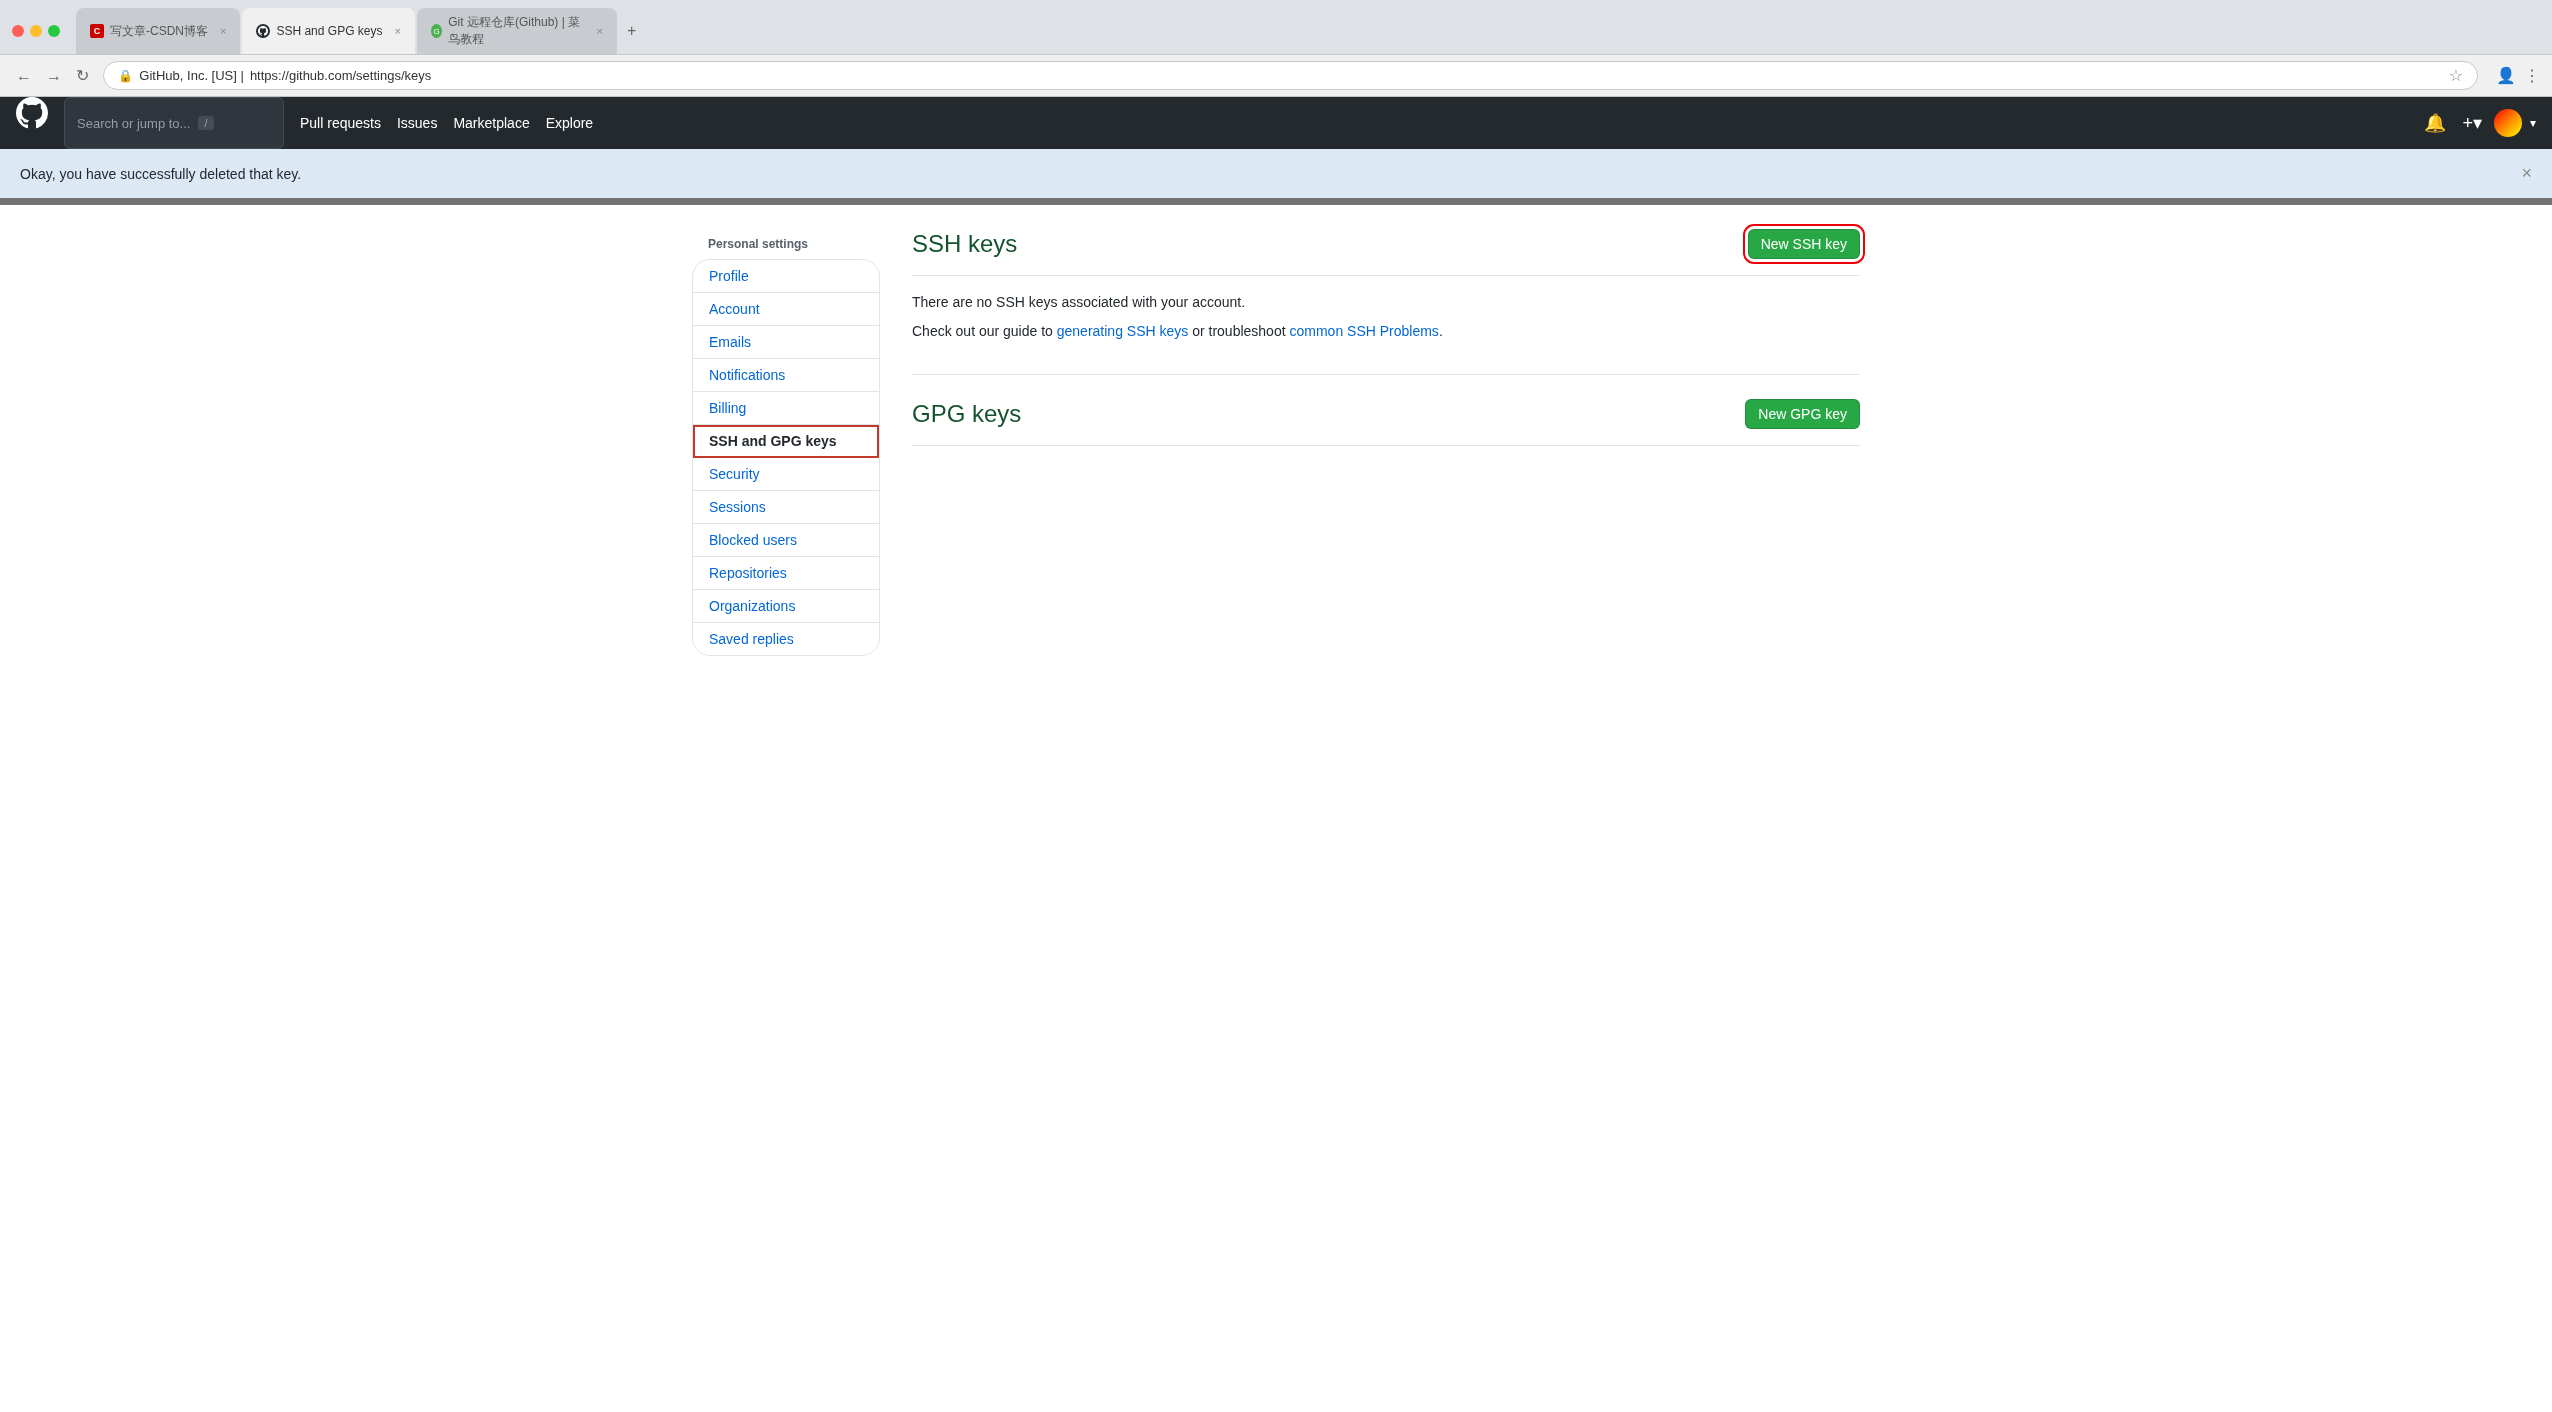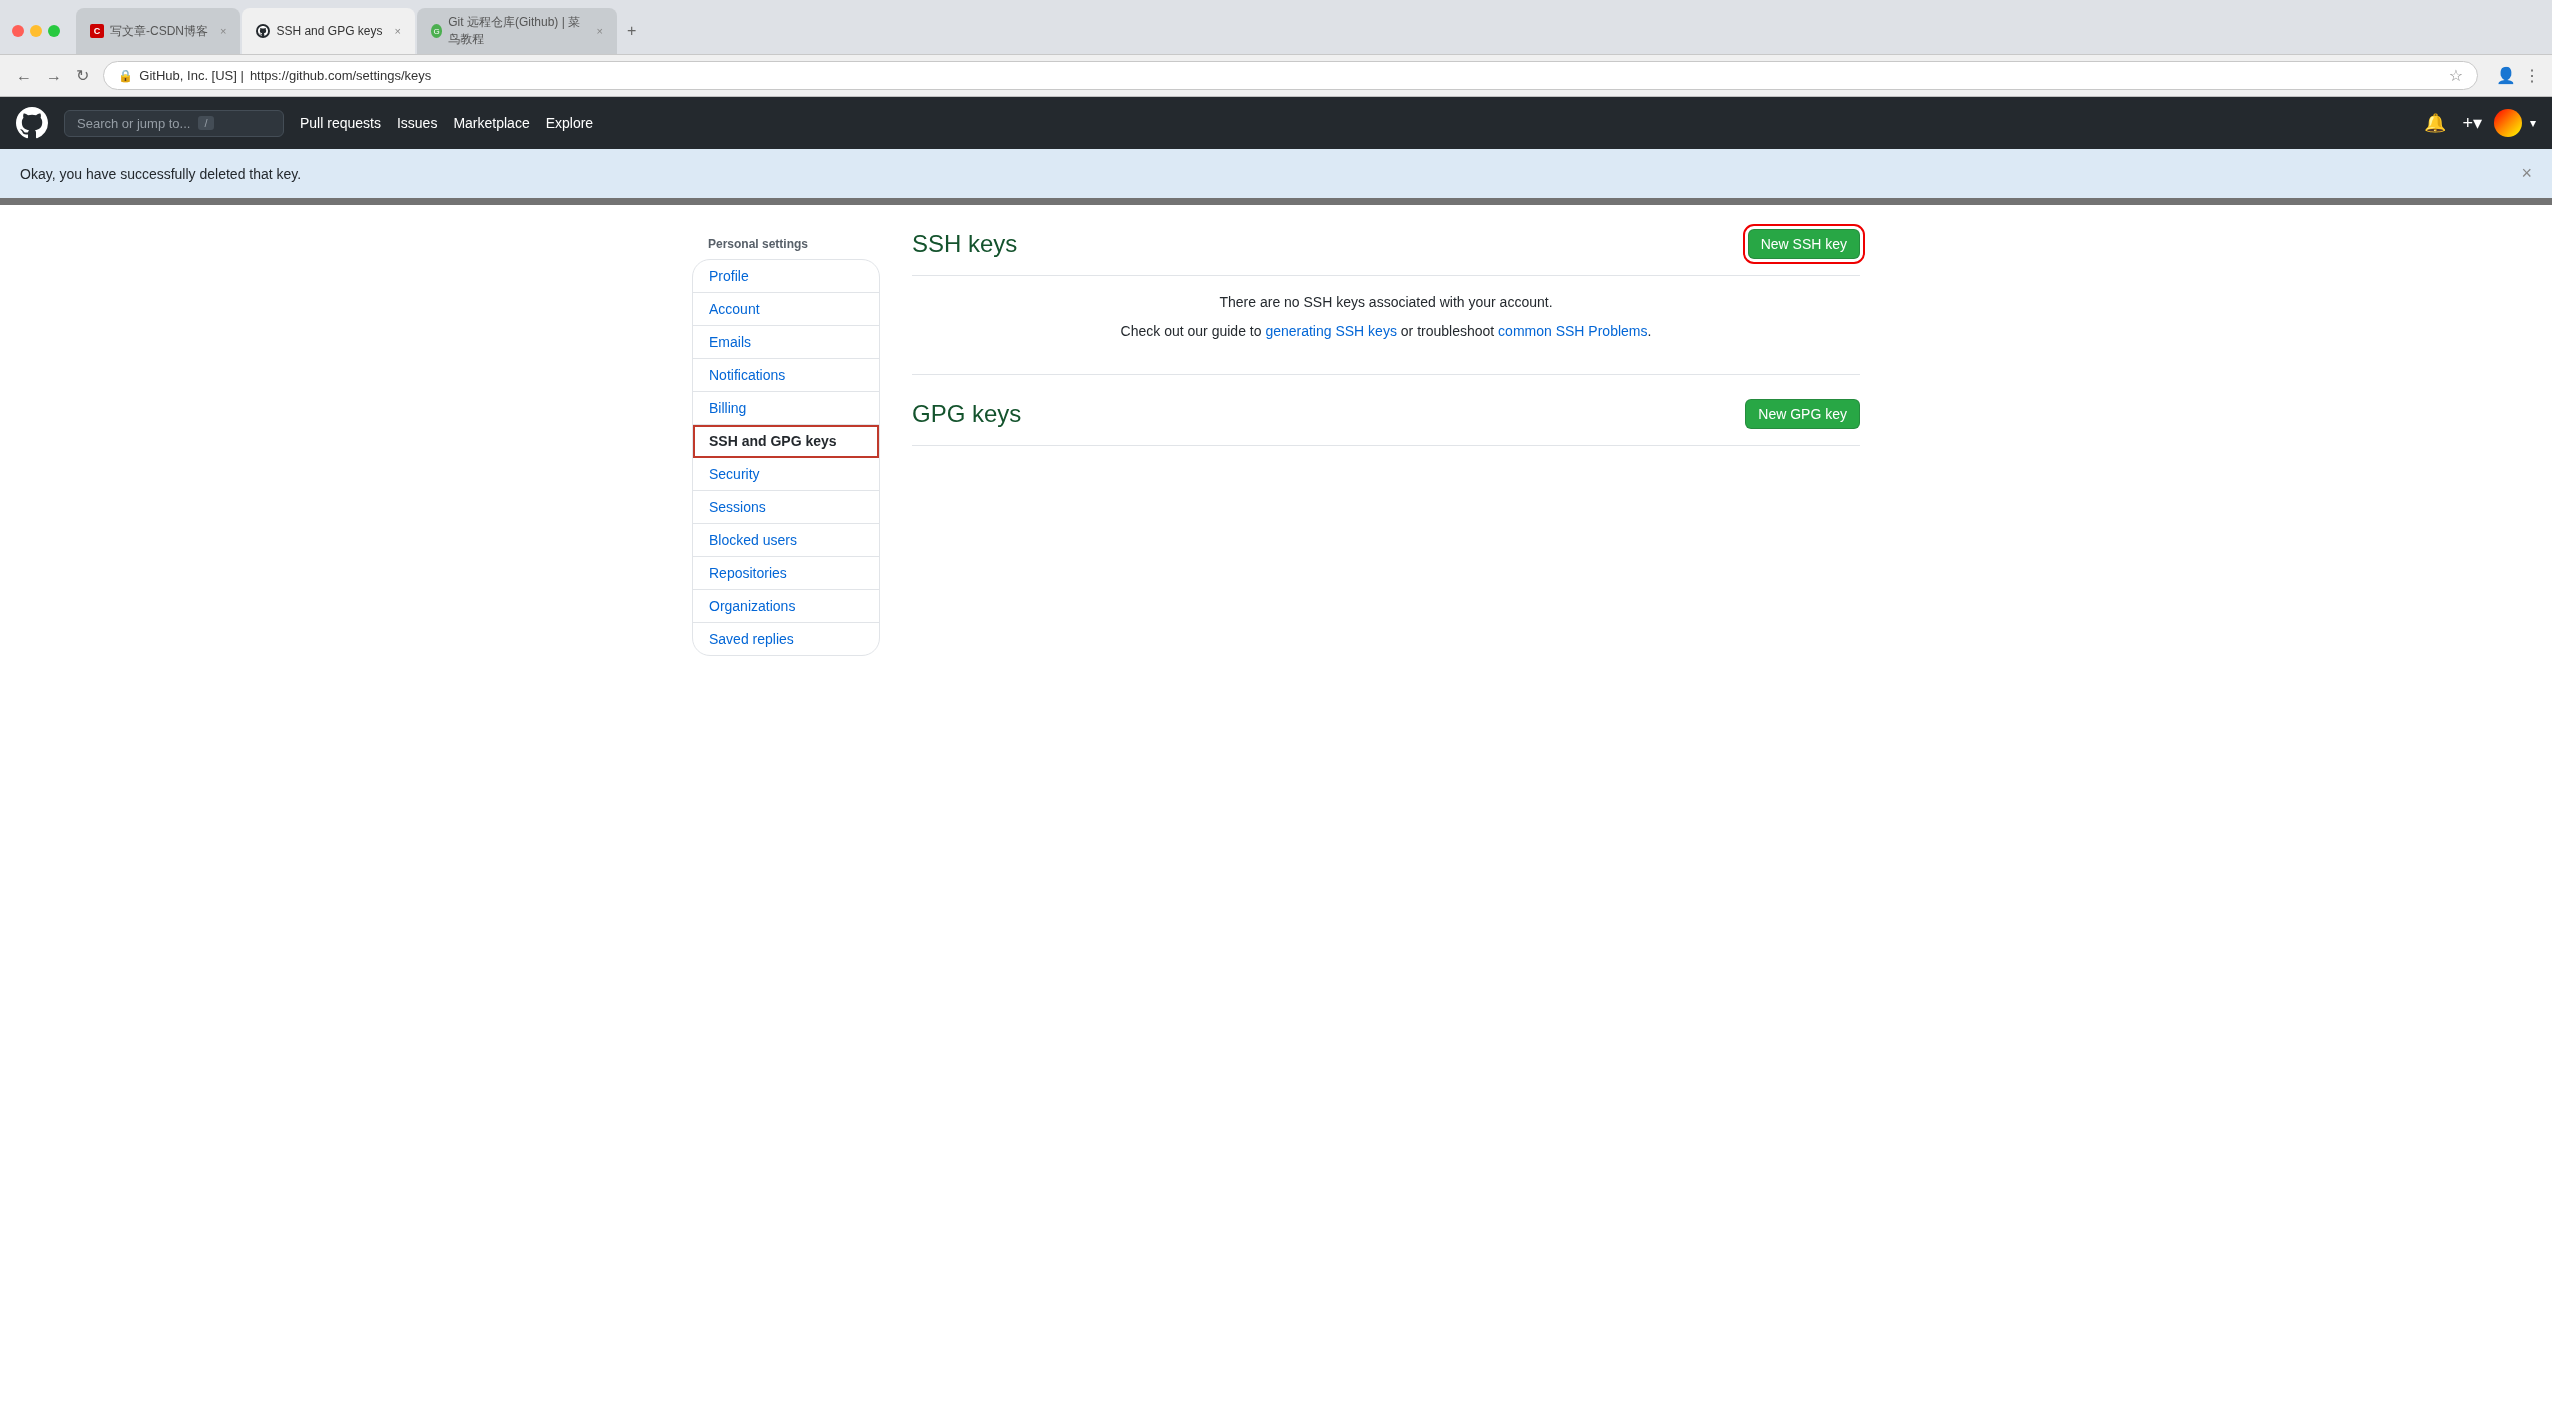--- a/index.html
+++ b/index.html
@@ -24,21 +24,21 @@
     .browser-new-tab { background: none; border: none; font-size: 16px; color: #666; cursor: pointer; padding: 4px 8px; }
     .browser-address-bar { background: #f0f0f0; display: flex; align-items: center; padding: 6px 12px; gap: 10px; border-top: 1px solid #c8c8c8; }
     .browser-nav-buttons { display: flex; gap: 6px; align-items: center; }
     .browser-nav-btn { background: none; border: none; font-size: 16px; color: #666; cursor: pointer; padding: 2px 4px; }
     .browser-url-bar { flex: 1; background: #fff; border: 1px solid #c8c8c8; border-radius: 20px; padding: 4px 14px; font-size: 13px; color: #333; display: flex; align-items: center; gap: 6px; }
     .browser-url-lock { color: #666; font-size: 12px; }
     .browser-star { margin-left: auto; color: #888; font-size: 16px; }
     .browser-actions { display: flex; gap: 8px; margin-left: 8px; color: #666; font-size: 16px; }
 
     
-    .gh-nav { background: #24292e; display: flex; align-items: center; padding: 0 16px; height: 52px; gap: 16px; }
+    .gh-nav { background: #24292e; display: flex; padding: 0 16px; height: 52px; gap: 16px; }
     .gh-logo { width: 32px; height: 32px; }
     .gh-search { background: #2f363d; border: 1px solid #444d56; border-radius: 6px; padding: 5px 12px; color: #959da5; font-size: 13px; display: flex; align-items: center; gap: 8px; min-width: 220px; cursor: text; }
     .gh-search-slash { background: #444d56; color: #959da5; border-radius: 3px; padding: 1px 6px; font-size: 11px; }
     .gh-nav-links { display: flex; gap: 16px; align-items: center; }
     .gh-nav-link { color: #fff; text-decoration: none; font-size: 14px; font-weight: 500; }
     .gh-nav-right { margin-left: auto; display: flex; align-items: center; gap: 8px; }
     .gh-nav-icon { color: #fff; font-size: 18px; cursor: pointer; padding: 4px; }
     .gh-avatar { width: 28px; height: 28px; border-radius: 50%; background: linear-gradient(135deg, #f00 0%, #f80 50%, #ff0 100%); cursor: pointer; }
 
     
@@ -59,21 +59,21 @@
     
     .main-content { flex: 1; }
     
     .section-header { display: flex; align-items: center; justify-content: space-between; padding-bottom: 16px; border-bottom: 1px solid #e1e4e8; margin-bottom: 16px; }
     .section-title { font-size: 24px; font-weight: 400; color: #14532d; }
     
     .btn-green { background: #28a745; color: #fff; border: 1px solid rgba(27,31,35,.2); border-radius: 6px; padding: 6px 12px; font-size: 14px; cursor: pointer; font-weight: 500; }
     .btn-green-highlighted { outline: 2px solid #e00; outline-offset: 3px; }
 
     .section-body { margin-bottom: 32px; }
-    .section-body p { color: #24292e; font-size: 14px; line-height: 1.5; margin-bottom: 8px; text-align: center; }
+    .section-body p { color: #24292e; font-size: 14px; line-height: 1.5; margin-bottom: 8px; }
     .section-body a { color: #0366d6; text-decoration: none; }
 
     .section-divider { border: none; border-top: 1px solid #e1e4e8; margin: 24px 0; }
   </style>
 </head>
 <body>
 
 <div class="browser-chrome">
   <div class="browser-title-bar">
     <div class="browser-dots">

